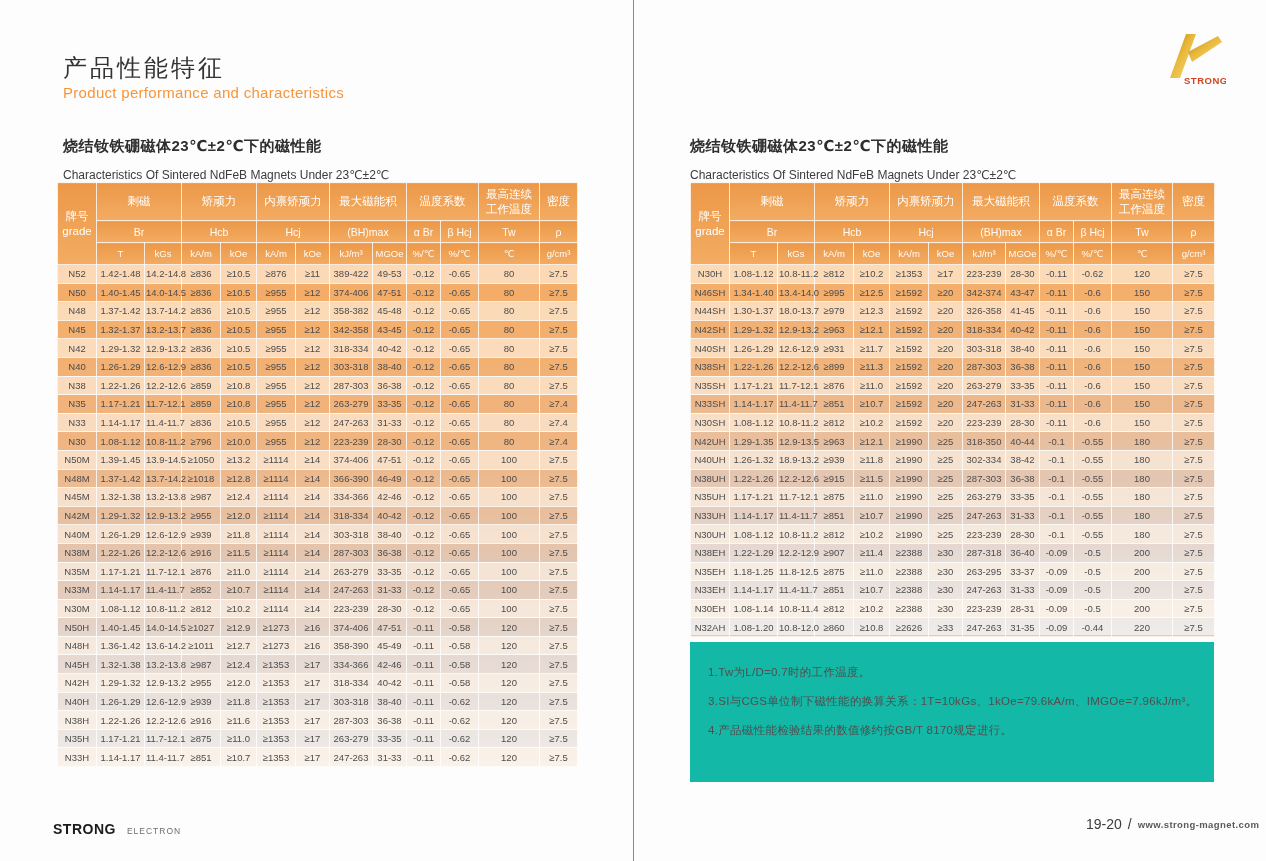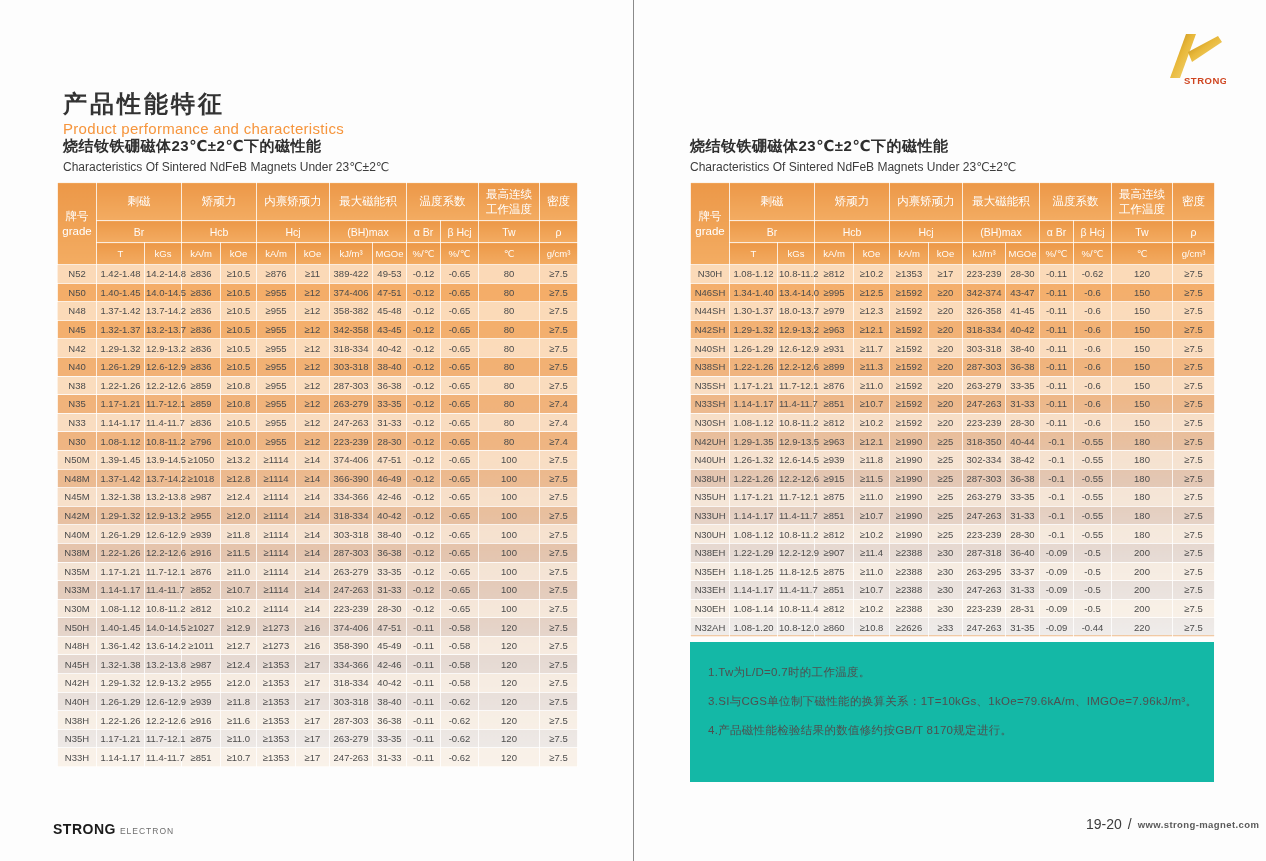--- a/index.html
+++ b/index.html
@@ -6,28 +6,28 @@
   html,body { width:1266px; height:861px; }
   body {
     font-family:"Liberation Sans","DejaVu Sans",sans-serif;
     background:#fdfdfd; color:#4c4c4c; overflow:hidden;
   }
   .page { position:relative; width:1266px; height:861px; background:#fdfdfd; }
   .divider { position:absolute; left:633px; top:0; width:1px; height:861px; background:#8a8a8a; }
 
   
   .title-block { position:absolute; left:63px; top:52px; }
-  .title-cn { font-size:24px; font-weight:bold; color:#333; letter-spacing:3px;margin-top:36px; }
+  .title-cn { font-size:24px; font-weight:normal; color:#333; letter-spacing:3px; }
   .title-en { font-size:15px; color:#f6953c; letter-spacing:0.3px; }
 
   .section-head { position:absolute; width:530px; }
   .section-head.left { left:63px; top:137px; }
   .section-head.right { left:690px; top:137px; }
   .section-cn { font-size:15px; font-weight:bold; color:#2e2e2e; letter-spacing:0.5px; }
-  .section-en { font-size:12px; color:#3c3c3c; margin-top:4px; }
+  .section-en { font-size:12px; color:#3c3c3c; margin-top:12px; }
 
   
   .logo { position:absolute; left:1162px; top:28px; width:64px; height:64px; }
 
   
   .spec-table { position:absolute; border-collapse:collapse; table-layout:fixed; width:520px;
     background:linear-gradient(180deg,#f2a75f 0%,#f4ae6a 22%,#efb582 45%,#e3c6b2 65%,#e6dad3 82%,#efecea 100%);
   }
   .spec-table.left { left:57px; top:182px; }
   .spec-table.right { left:690px; top:182px; width:524px; }
@@ -45,21 +45,21 @@
   .spec-table tbody tr.row-dark td { background:transparent; }
 
   
   .notes-panel { position:absolute; left:690px; top:642px; width:524px; height:140px;
     background:#14b8a6; padding:16px 8px 0 18px; }
   .note-line { font-size:11.5px; color:#4f4f4f; line-height:29px; letter-spacing:0.3px; }
 
   
   .footer-left { position:absolute; left:53px; top:820px; }
   .footer-left .brand { font-size:14px; font-weight:bold; color:#1a1a1a; letter-spacing:0.5px; font-family:"Liberation Sans","DejaVu Sans",sans-serif; }
-  .footer-left .sub { font-size:8.5px; color:#6e6e6e; letter-spacing:1px; margin-left:4px; }
+  .footer-left .sub { font-size:8.5px; color:#6e6e6e; letter-spacing:1px; margin-left:11px; }
   .footer-right { position:absolute; left:1086px; top:816px; display:flex; align-items:center; gap:6px; }
   .footer-right .pageno { font-size:14px; color:#3c3c3c; }
   .footer-right .slash { font-size:14px; color:#3c3c3c; }
   .footer-right .site { font-size:9.5px; font-weight:bold; color:#5a5a5a; letter-spacing:0.4px; }
 </style>
 </head>
 <body>
 
 <div class="page">
   <div class="divider"></div>
@@ -754,21 +754,21 @@
           <td>318-350</td>
           <td>40-44</td>
           <td>-0.1</td>
           <td>-0.55</td>
           <td>180</td>
           <td>≥7.5</td>
         </tr>
         <tr class="row-light">
           <td>N40UH</td>
           <td>1.26-1.32</td>
-          <td>12.6-14.5</td>
+          <td>18.9-13.2</td>
           <td>≥939</td>
           <td>≥11.8</td>
           <td>≥1990</td>
           <td>≥25</td>
           <td>302-334</td>
           <td>38-42</td>
           <td>-0.1</td>
           <td>-0.55</td>
           <td>180</td>
           <td>≥7.5</td>

